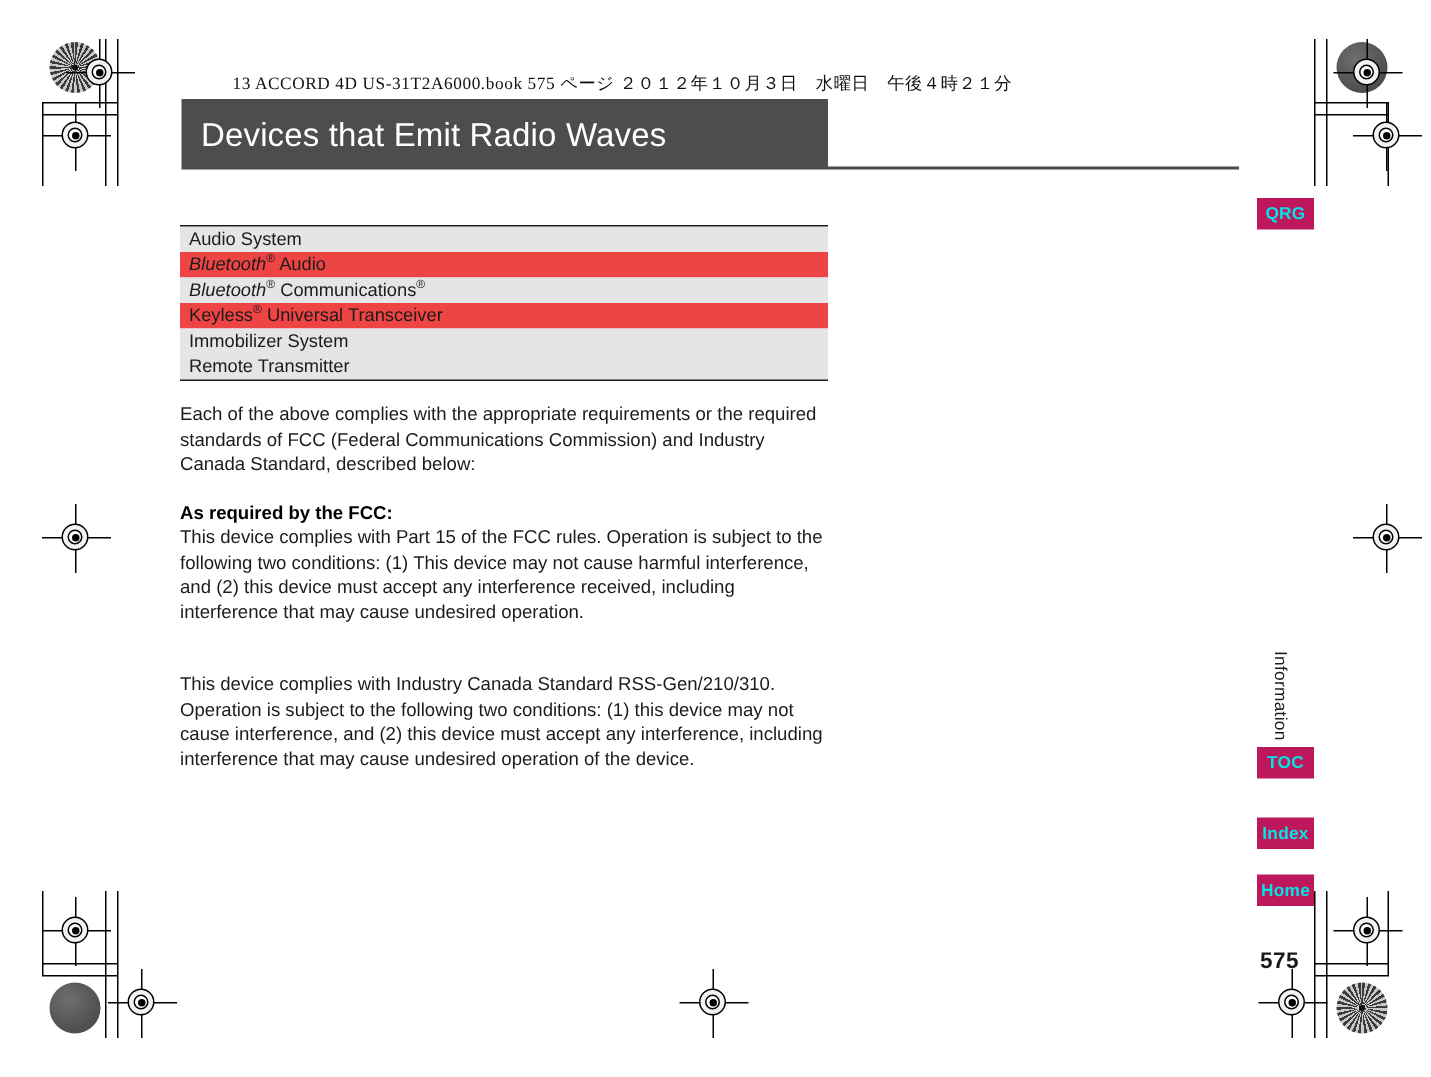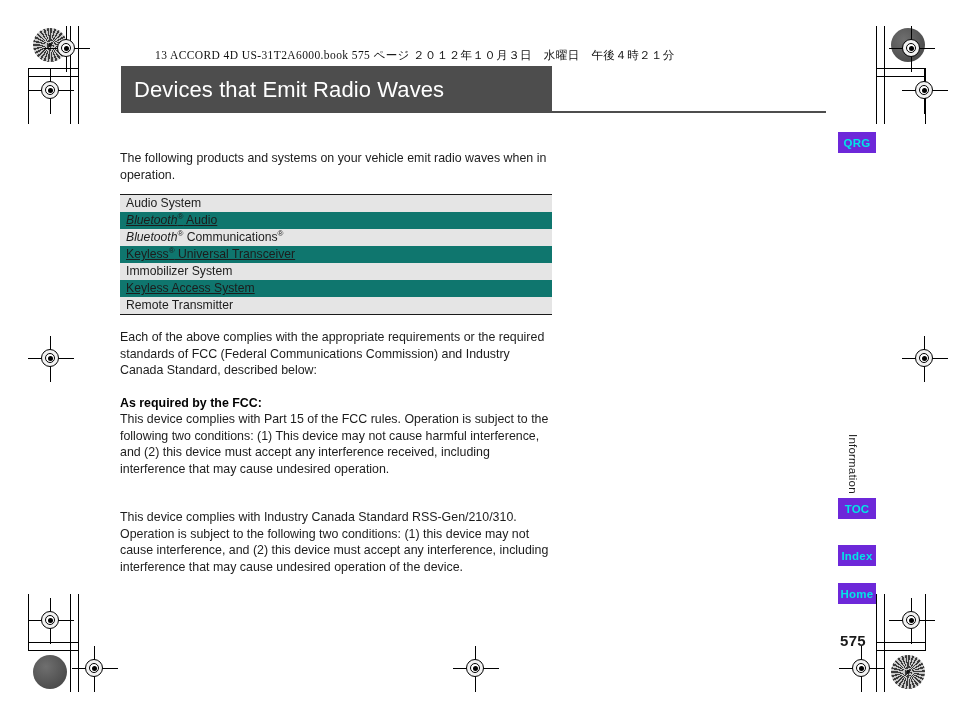--- a/index.html
+++ b/index.html
@@ -186,36 +186,35 @@
     font-size: 12.2px;
     color: #1c1c1c;
     padding: 2px 0 2px 6px;
     height: 12px;
     line-height: 13px;
   }
   .spec-table tr.shaded td {
     background: #e5e5e5;
   }
   .spec-table tr.plain td {
-    background: #0f766e;
-    text-decoration: underline;
+    background: #ef4444;
   }
   .bt {
     font-style: italic;
   }
   .reg {
     font-size: 8px;
     vertical-align: super;
     line-height: 0;
   }
 
   
   .nav-btn {
     position: absolute;
-    background: #6d28d9;
+    background: #be185d;
     color: #00e6e6;
     font-size: 11.5px;
     font-weight: bold;
     display: flex;
     align-items: center;
     justify-content: center;
     letter-spacing: 0.2px;
   }
   #btn-qrg  { left: 838px; top: 132px; width: 38px; height: 21px; }
   #btn-toc  { left: 838px; top: 498px; width: 38px; height: 21px; }
@@ -356,42 +355,38 @@
 
   <div class="run-header">13 ACCORD 4D US-31T2A6000.book  575 ページ  ２０１２年１０月３日　水曜日　午後４時２１分</div>
 
   <div class="title-bar">
     <span class="title-text">Devices that Emit Radio Waves</span>
   </div>
   <div class="title-rule"></div>
 
   <div class="content">
 
-    <p class="para lead">The following products and systems on your vehicle emit radio waves when in operation.</p>
 
     <table class="spec-table">
       <tbody>
         <tr class="shaded">
           <td>Audio System</td>
         </tr>
         <tr class="plain">
           <td><span class="bt">Bluetooth</span><span class="reg">®</span><span> Audio</span></td>
         </tr>
         <tr class="shaded">
           <td><span class="bt">Bluetooth</span><span class="reg">®</span><span> Communications</span><span class="reg">®</span></td>
         </tr>
         <tr class="plain">
           <td><span>Keyless</span><span class="reg">®</span><span> Universal Transceiver</span></td>
         </tr>
         <tr class="shaded">
           <td>Immobilizer System</td>
         </tr>
-        <tr class="plain">
-          <td>Keyless Access System</td>
-        </tr>
         <tr class="shaded">
           <td>Remote Transmitter</td>
         </tr>
       </tbody>
     </table>
 
     <p class="para spaced">Each of the above complies with the appropriate requirements or the required standards of FCC (Federal Communications Commission) and Industry Canada Standard, described below:</p>
 
     <div class="block-gap"></div>
 

